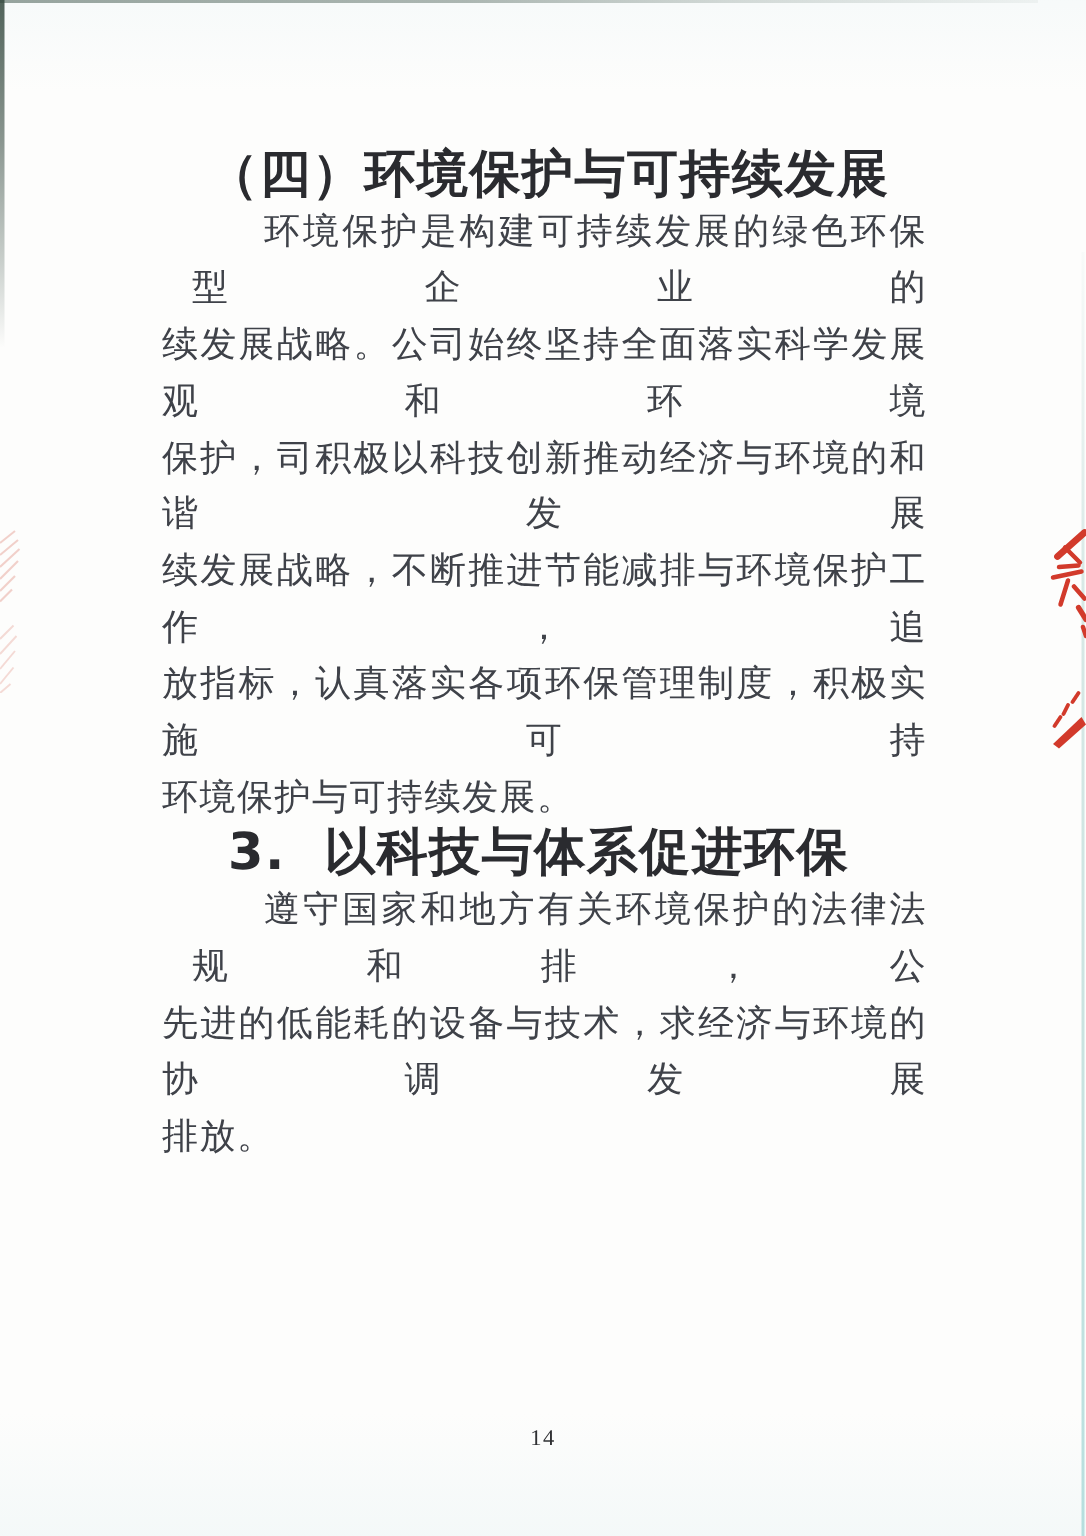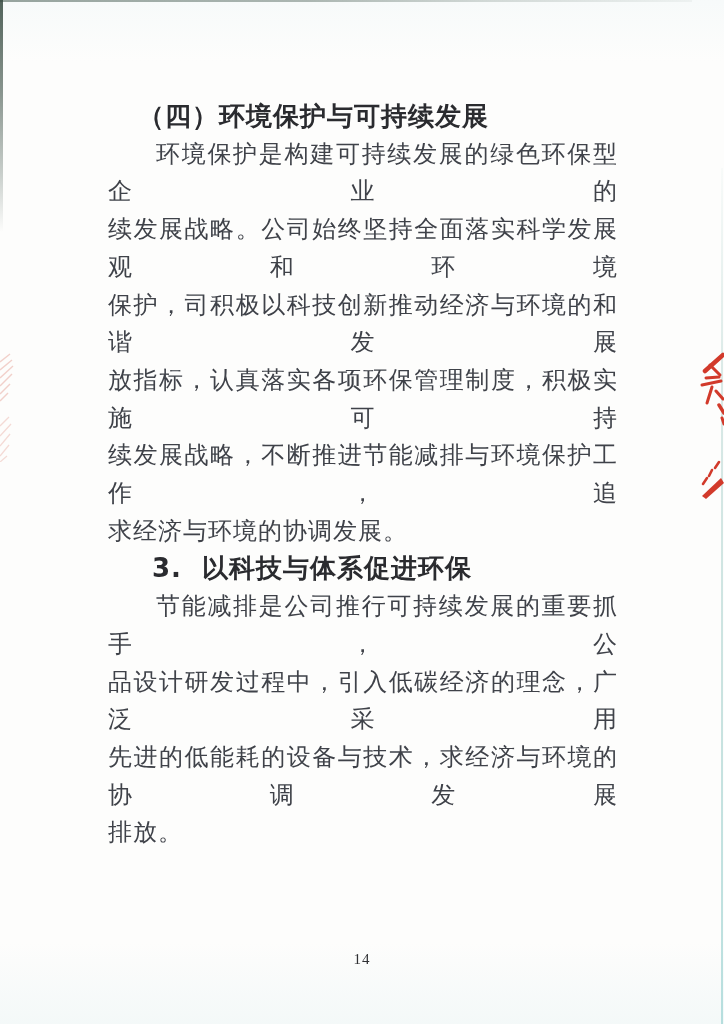--- a/index.html
+++ b/index.html
@@ -68,26 +68,27 @@
   .para .line {
     text-align: justify;
     text-align-last: justify;
     white-space: pre-wrap;
   }
   .para .line.last {
     text-align-last: left;
   }
   .para.indent-first .line:first-child {
     text-indent: 48px;
+    margin-left: 20px;
   }
   .heading {
     font-family: "DejaVu Sans", "Liberation Sans", sans-serif;
     font-weight: 700;
     color: #2a2b2f;
-    font-size: 26px;
+    font-size: 34px;
     line-height: 37.7px;
     white-space: pre-wrap;
     letter-spacing: 1px;
   }
   .heading.h-section { text-indent: 30px; }
   .heading.h-sub     { text-indent: 44px; }
   
   .page-number {
     position: absolute;
     top: 951px;
@@ -115,28 +116,27 @@
 <div class="edge-right"></div>
 
 <div class="textblock">
   <div class="para">
     </div>
   <div class="heading h-section">（四）环境保护与可持续发展</div>
   <div class="para indent-first">
       <div class="line">环境保护是构建可持续发展的绿色环保型企业的</div>
       <div class="line">续发展战略。公司始终坚持全面落实科学发展观和环境</div>
       <div class="line">保护，司积极以科技创新推动经济与环境的和谐发展</div>
+      <div class="line">续发展战略，不断推进节能减排与环境保护工作，追</div>
       <div class="line">放指标，认真落实各项环保管理制度，积极实施可持</div>
-      <div class="line">续发展战略，不断推进节能减排与环境保护工作，追</div>
-      <div class="line last">求经济与环境的协调发展。</div>
+      <div class="line last">环境保护与可持续发展。</div>
     </div>
   <div class="heading h-sub">3.  以科技与体系促进环保</div>
   <div class="para indent-first">
-      <div class="line">节能减排是公司推行可持续发展的重要抓手，公</div>
-      <div class="line">品设计研发过程中，引入低碳经济的理念，广泛采用</div>
+      <div class="line">遵守国家和地方有关环境保护的法律法规和排，公</div>
       <div class="line">先进的低能耗的设备与技术，求经济与环境的协调发展</div>
       <div class="line last">排放。</div>
     </div>
 
 </div>
 
 <div class="page-number">14</div>
 
 <svg class="seal-1" viewBox="0 0 27 78">
   <g stroke="#d23a2b" fill="none" stroke-linecap="round">

